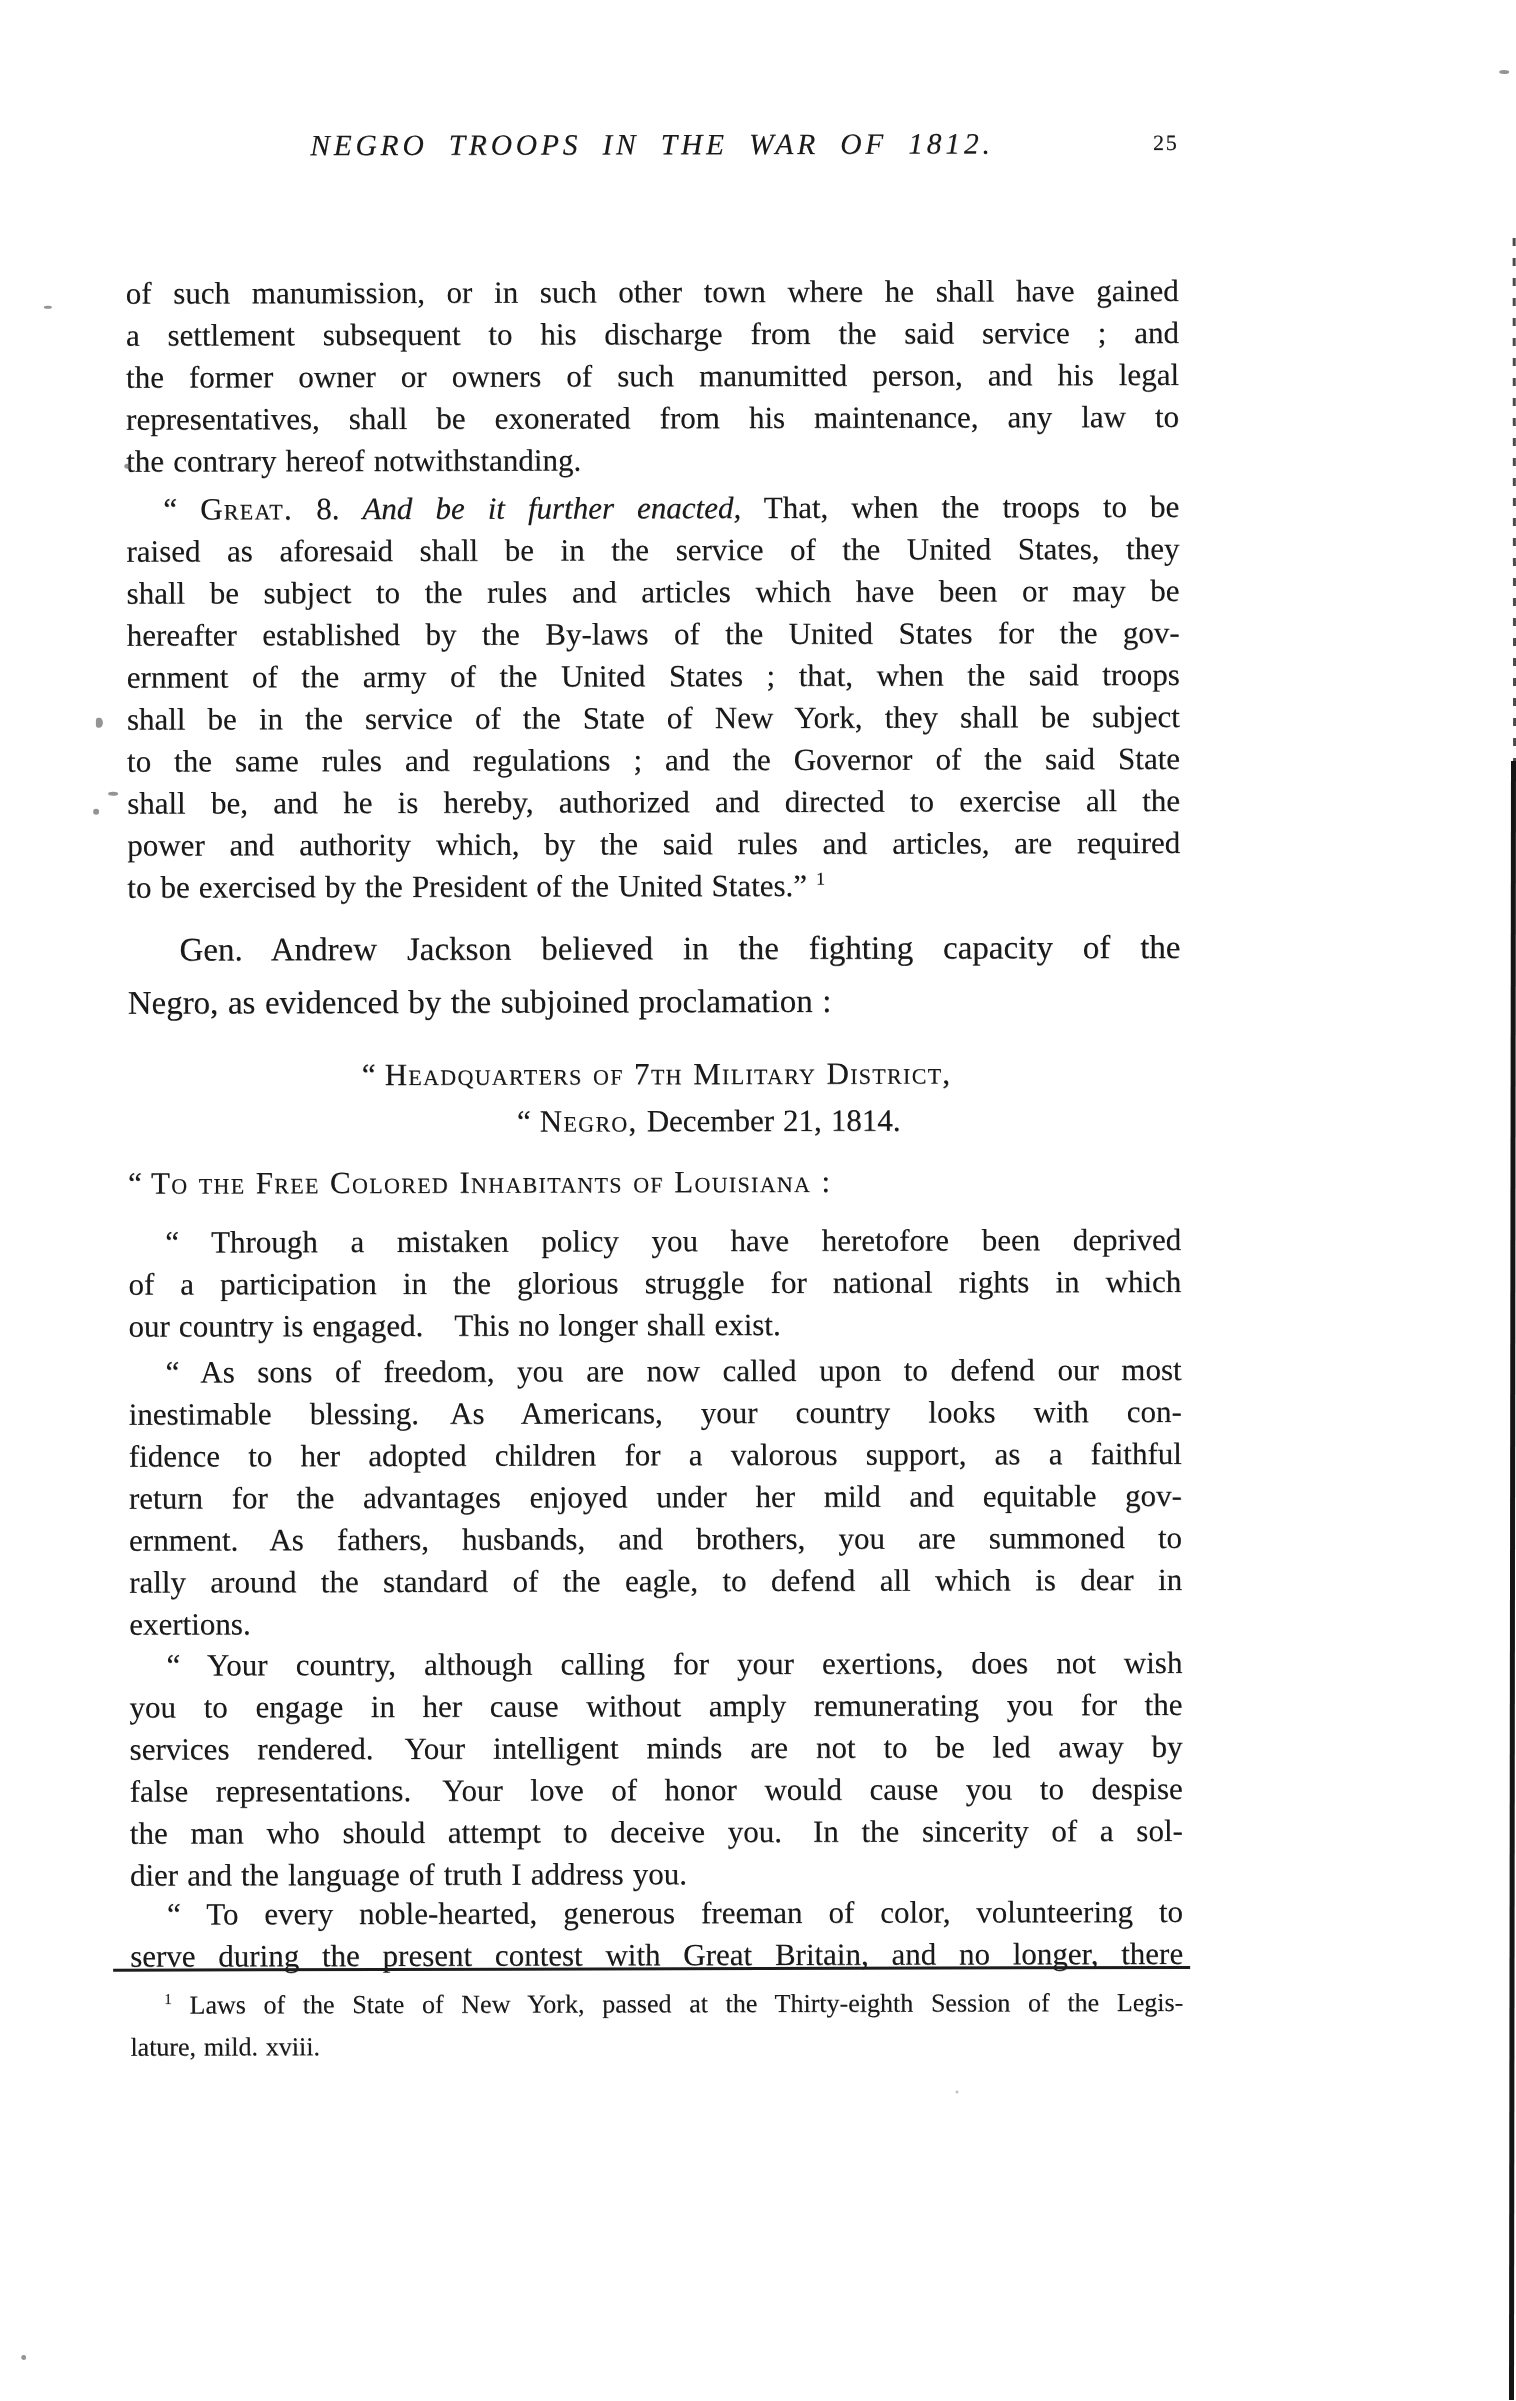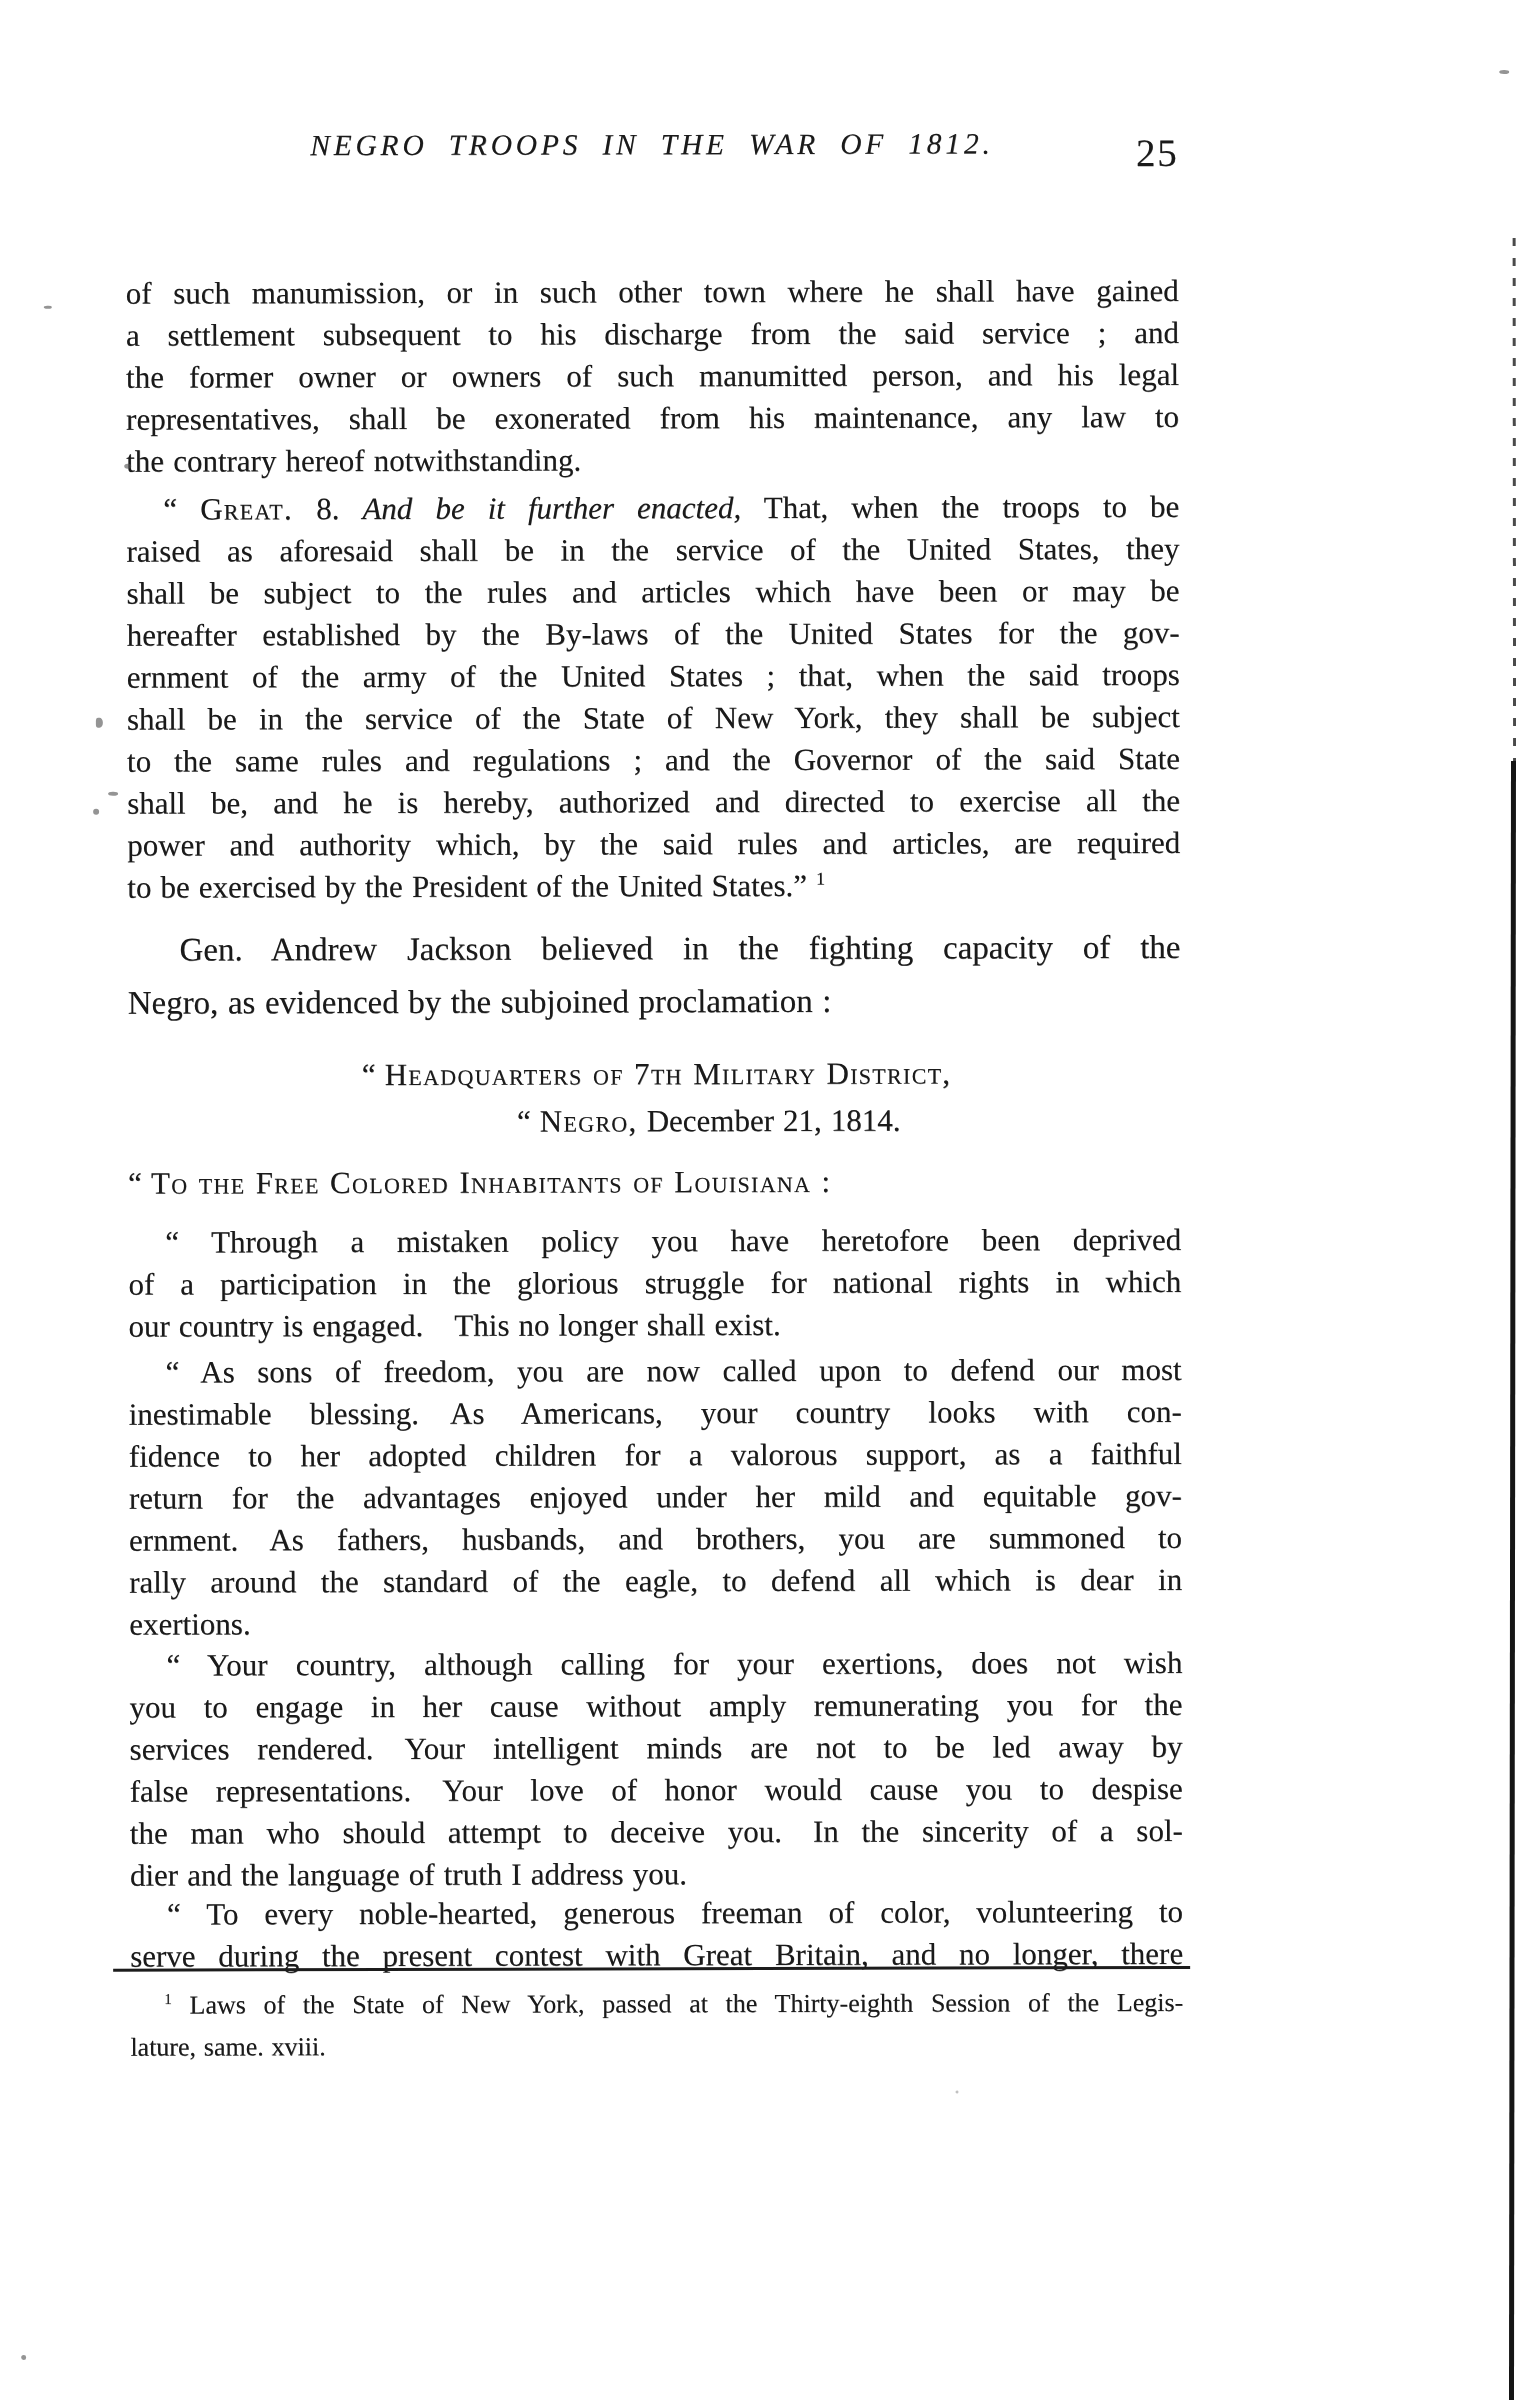--- a/index.html
+++ b/index.html
@@ -12,21 +12,21 @@
   .scan{
     position:absolute;inset:0;
     transform:rotate(-0.15deg);transform-origin:758px 0;
     text-shadow:0.3px 0.4px 0.4px rgba(10,10,10,0.45);
   }
 
   
   .running-head{position:absolute;left:125px;top:128px;width:1053px;height:54px;}
   .rh-title{display:block;text-align:center;font-style:italic;font-size:29.5px;
             letter-spacing:3.8px;word-spacing:10px;}
-  .rh-page{position:absolute;right:0;top:2.5px;font-size:39px;letter-spacing:1.7px;}
+  .rh-page{position:absolute;right:0;top:2.5px;font-size:22px;letter-spacing:1.7px;}
 
   
   .block{position:absolute;left:125px;width:1053px;font-size:31px;line-height:42px;word-spacing:1.3px;}
   .line{text-align:justify;text-align-last:justify;}
   .line.last{text-align-last:left;}
   .line.noj{text-align:left;text-align-last:left;}
   .line.ind{text-indent:37px;}
   .line.ind2{text-indent:52px;}
   .line.hq1{padding-left:234px;}
   .line.hq2{padding-left:389px;}
@@ -138,21 +138,21 @@
 
   <div id="blk-noble" class="block">
       <div class="line ind"><span class="seg-plain">“ To every noble-hearted, generous freeman of color, volunteering to</span></div>
       <div class="line"><span class="seg-plain">serve during the present contest with Great Britain, and no longer, there</span></div>
     </div>
 
   <div class="footnote-rule"></div>
 
   <div id="blk-footnote" class="block">
       <div class="line ind"><span class="seg-sup">1</span><span class="seg-plain"> Laws of the State of New York, passed at the Thirty-eighth Session of the Legis-</span></div>
-      <div class="line last"><span class="seg-plain">lature, same. xviii.</span></div>
+      <div class="line last"><span class="seg-plain">lature, mild. xviii.</span></div>
     </div>
 
   <div class="edge-line-top"></div>
   <div class="edge-line-bottom"></div>
   <div class="speck s1"></div>
   <div class="speck s2"></div>
   <div class="speck s3"></div>
   <div class="speck s4"></div>
   <div class="speck s5"></div>
   <div class="speck s6"></div>

